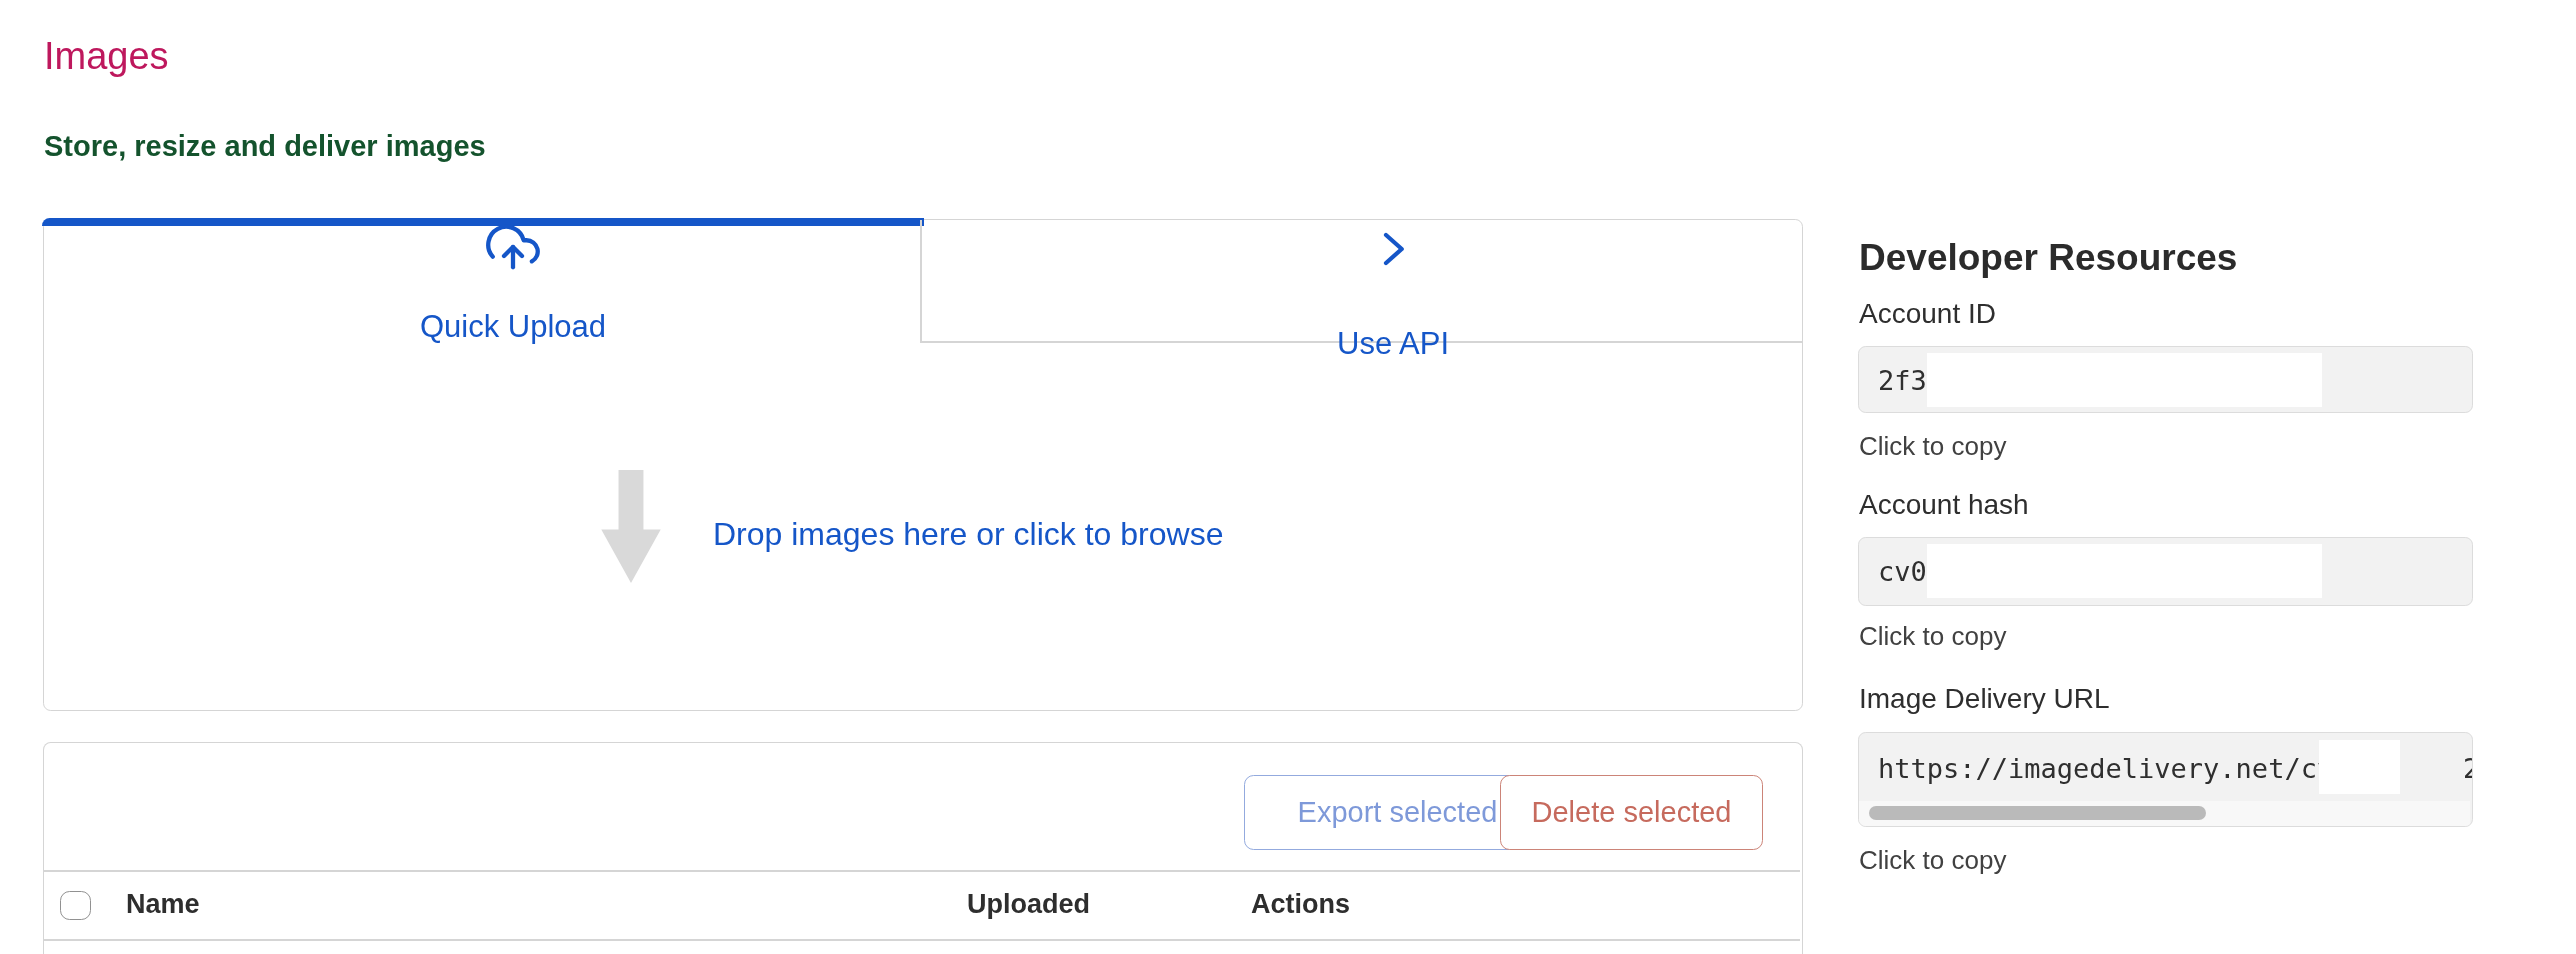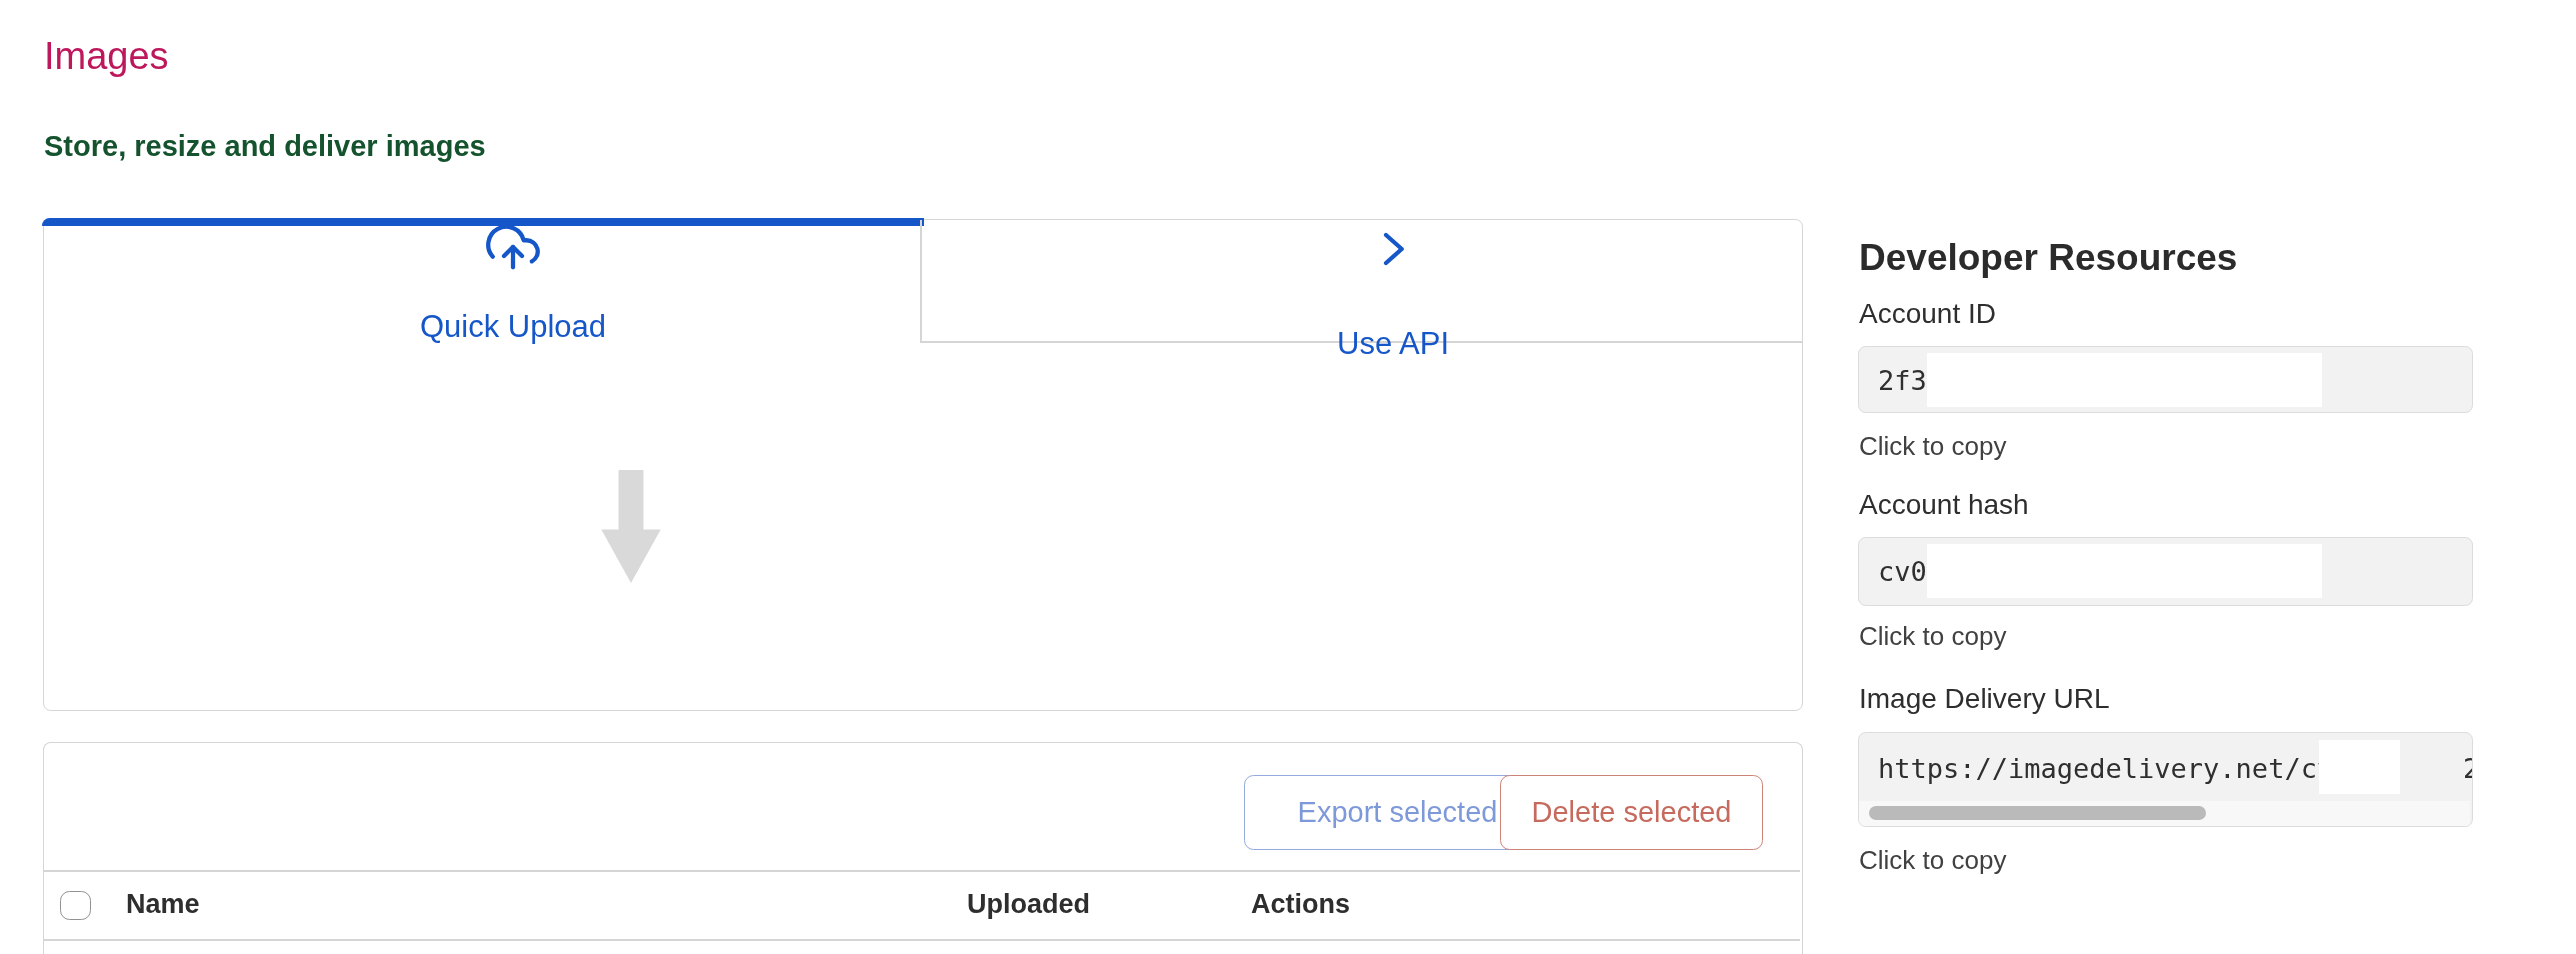--- a/index.html
+++ b/index.html
@@ -107,20 +107,21 @@
     </span>
     <span class="tab-label">Use API</span>
   </div>
 
   <div class="abs" id="dropzone">
     <span class="abs" id="drop-arrow">
       <svg width="62" height="115" viewBox="0 0 64 120">
         <path d="M19 0 H45 V62 H63 L32 118 L1 62 H19 Z" fill="#d9d9d9"></path>
       </svg>
     </span>
+    <span class="abs" id="dropzone-label">Drop images here or click to browse</span>
   </div>
 </div>
 
 <div class="abs" id="table-card">
   <div class="abs btn" id="export-button">Export selected</div>
   <div class="abs btn" id="delete-button">Delete selected</div>
   <div class="abs" id="toolbar-divider"></div>
 
   <div class="abs" id="select-all-checkbox"></div>
   <div class="abs col-head" id="col-name">Name</div>

